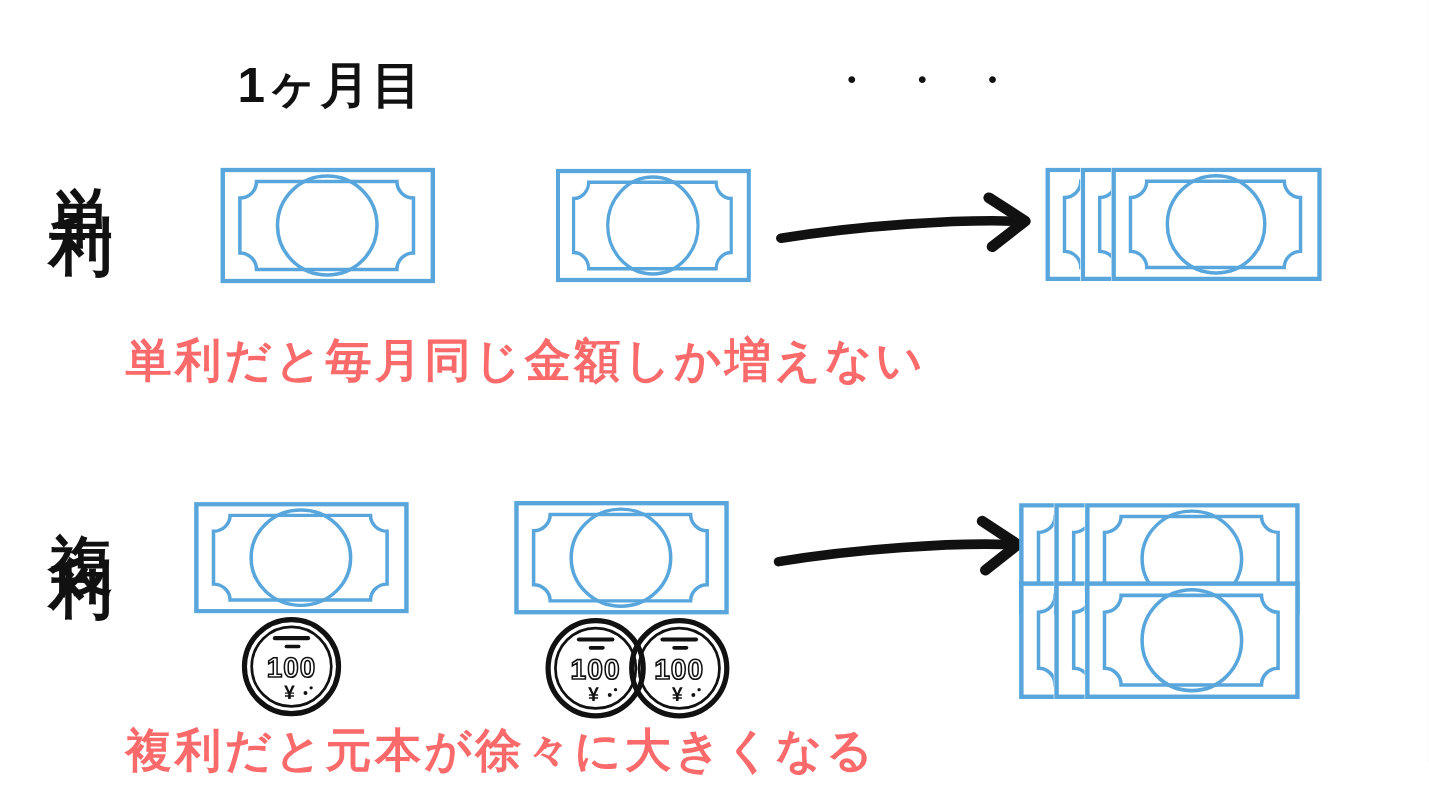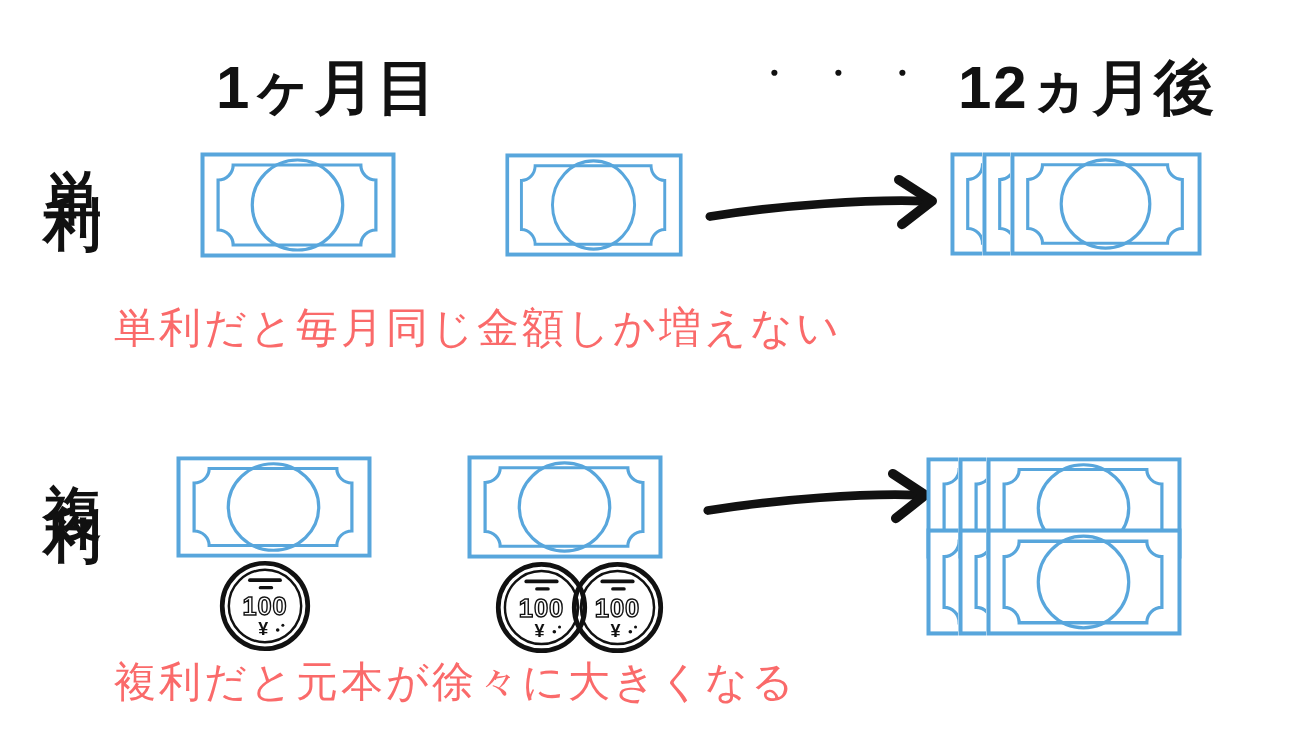--- a/index.html
+++ b/index.html
@@ -4,34 +4,34 @@
 <style>
   html,body{margin:0;padding:0;background:#e8e8e8;}
   .canvas{
     position:relative;width:1299px;height:732px;background:#ffffff;
     overflow:hidden;margin:0 auto;
     font-family:"Liberation Sans","DejaVu Sans",sans-serif;
     color:#111;
   }
   .abs{position:absolute;}
   .hdr{
-    position:absolute;font-size:60px;font-weight:700;letter-spacing:2px;
+    position:absolute;font-size:45px;font-weight:700;letter-spacing:2px;
     white-space:nowrap;color:#111;
   }
   .dots{
     position:absolute;font-size:32px;font-weight:700;letter-spacing:32px;
     white-space:nowrap;color:#111;
   }
   .row-label{
     position:absolute;writing-mode:vertical-rl;text-orientation:upright;
     font-size:58px;font-weight:700;letter-spacing:22px;color:#111;
     white-space:nowrap;
   }
   .caption{
-    position:absolute;font-size:42px;font-weight:400;letter-spacing:3px;
+    position:absolute;font-size:42px;font-weight:700;letter-spacing:3px;
     white-space:nowrap;color:#fa6a6a;
   }
   .crop{position:absolute;overflow:hidden;}
   .crop svg{display:block;}
   
   .bill-outer{fill:#ffffff;stroke:#58a6dc;stroke-width:4px;}
   .bill-line{fill:none;stroke:#58a6dc;stroke-width:3.2px;}
   
   .ck{fill:none;stroke:#111;stroke-linecap:round;}
   .coin-val{
@@ -70,21 +70,20 @@
       </symbol>
       <symbol id="arrow" viewBox="0 0 240 64" preserveAspectRatio="none">
         <path class="ak" style="stroke-width:9px" d="M 8 46 C 80 34 170 28 222 30"></path>
         <path class="ak" style="stroke-width:10px" d="M 197 8 L 230 30 L 200 54"></path>
       </symbol>
     </defs>
   </svg>
 
   <div class="hdr" style="left:216px;top:48px">1ヶ月目</div>
   <div class="dots" style="left:758px;top:52px">・・・</div>
-  <div class="hdr" style="left:958px;top:48px">12ヵ月後</div>
 
   <div class="row-label" style="left:34px;top:124px">単利</div>
 
   <div>
 
     <svg class="abs" style="left:200px;top:152px" width="196" height="106">
         <use href="#bill"></use>
       </svg>
 
     <svg class="abs" style="left:505px;top:153px" width="178" height="104">

